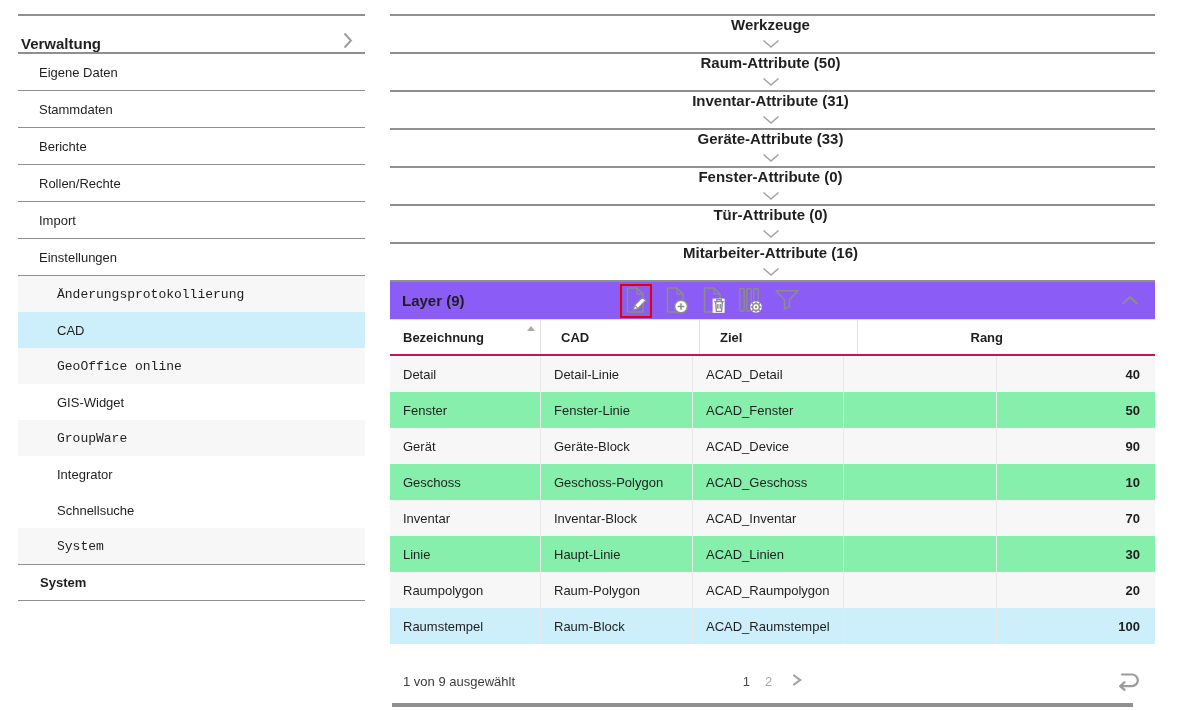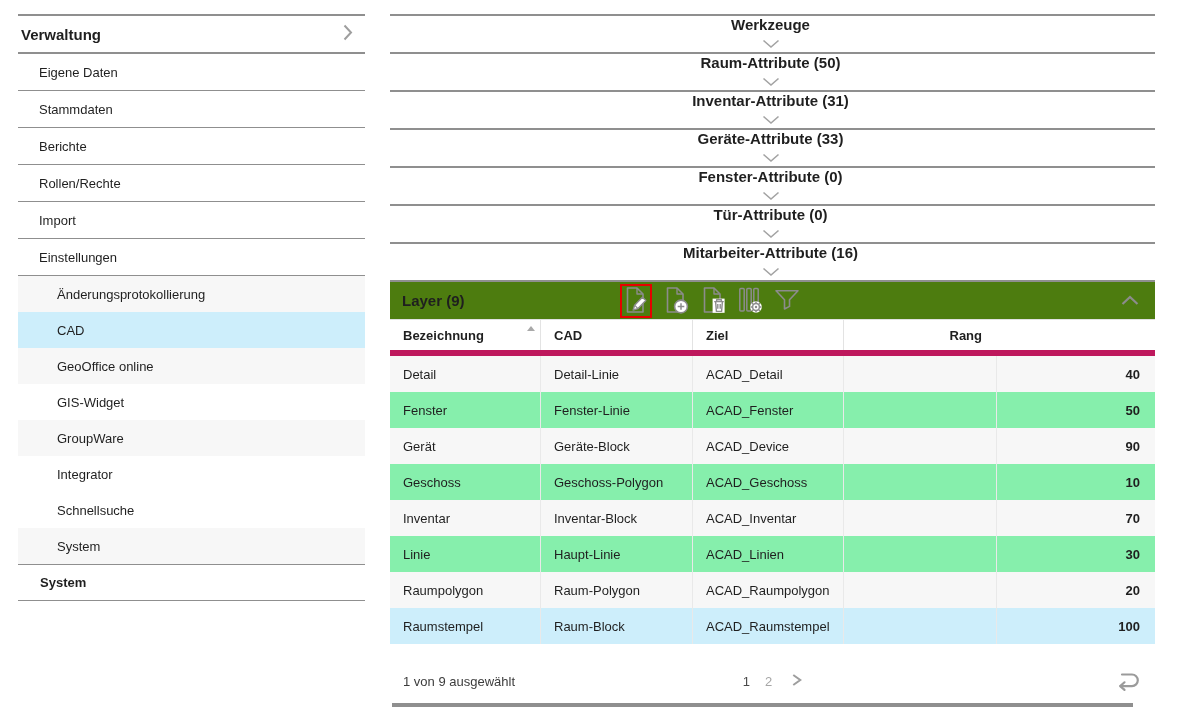--- a/index.html
+++ b/index.html
@@ -10,34 +10,34 @@
     font-family: "Liberation Sans", "DejaVu Sans", sans-serif;
     color: #1f1f1f;
     overflow: hidden;
   }
   
   .sidebar {
     position: absolute; left: 18px; top: 14px; width: 347px;
     border-top: 2px solid var(--line,#8f8f8f);
   }
   .side-header {
-    height: 38px; display: flex; align-items: center; justify-content: space-between;
+    height: 38px; display: flex; align-items: flex-end; justify-content: space-between;
     padding: 0 12px 0 3px; border-bottom: 2px solid var(--line,#8f8f8f);
     font-size: 15px; font-weight: bold; cursor: pointer;
   }
   .side-item {
     height: 37px; display: flex; align-items: center; padding-left: 21px;
     font-size: 13px; font-weight: normal; border-bottom: 1.5px solid var(--line,#8f8f8f);
     cursor: pointer; background:#fff;
   }
   .side-sub {
     height: 36px; display: flex; align-items: center; padding-left: 39px;
     font-size: 13px; cursor: pointer; background:#fff;
   }
-  .side-sub.alt { background: var(--row-alt,#f7f7f7); }
+  .side-sub.alt { background: var(--row-alt,#f7f7f7); font-family: Liberation Mono, monospace; }
   .side-sub.selected { background: var(--sel-blue,#cdeefb); }
   .side-bottom {
     height: 37px; display: flex; align-items: center; padding-left: 22px;
     font-size: 13px; font-weight: bold; cursor: pointer;
     border-top: 1.5px solid var(--line,#8f8f8f);
     border-bottom: 1.5px solid var(--line,#8f8f8f);
   }
   
   .panel {
     position: absolute; left: 390px; top: 14px; width: 765px;
@@ -45,31 +45,31 @@
   }
   .acc-row {
     height: 38px; display: flex; align-items: center; justify-content: space-between;
     padding: 0 16px 0 12px; border-bottom: 2px solid var(--line,#8f8f8f);
     font-size: 15px; font-weight: bold; cursor: pointer; background:#fff;flex-direction:column;
   }
   .layer-row {
     position: relative;
     height: 38px; display: flex; align-items: center; justify-content: space-between;
     padding: 0 16px 0 12px; border-bottom: 1px solid #e0e0e0;
-    font-size: 15px; font-weight: bold; background:#4d7c0f;
+    font-size: 15px; font-weight: bold; background:#8b5cf6;
   }
   .toolbar {
     position: absolute; left: 230px; top: 0; height: 38px;
     display: flex; align-items: center; gap: 11px;
   }
   .tool-btn { width: 26px; height: 28px; display: flex; align-items: center; justify-content: center; cursor: pointer; }
   .hl-box { border: 2.5px solid var(--accent-red,#e60000); padding: 1px 1px; display:flex; align-items:center; justify-content:center; }
   
   .t-head, .t-row { display: grid; grid-template-columns: 151px 152px 151px 153px 158px; height: 36px; font-size: 13px; }
-  .t-head { border-bottom: 6px solid #be185d; }
+  .t-head { border-bottom: 2px solid #be185d; gap: 7px; }
   .t-head .cell {
     position: relative; display: flex; align-items: center; padding-left: 13px;
     font-weight: bold; border-right: 1px solid #e3e3e3; cursor: pointer; background:#fff;
   }
   .t-head .cell:last-child { border-right: none; justify-content: flex-end; padding-right: 15px; }
   .t-row .cell { display: flex; align-items: center; padding-left: 13px; border-right: 1px solid #e9e9e9; overflow: hidden; white-space: nowrap; }
   .t-row .cell:last-child { border-right: none; justify-content: flex-end; padding-right: 15px; font-weight: bold; }
   .t-row { cursor: pointer; background:#86efac; }
   .t-row.alt { background: var(--row-alt,#f7f7f7); }
   .t-row.selected { background: var(--sel-blue,#cdeefb); }

